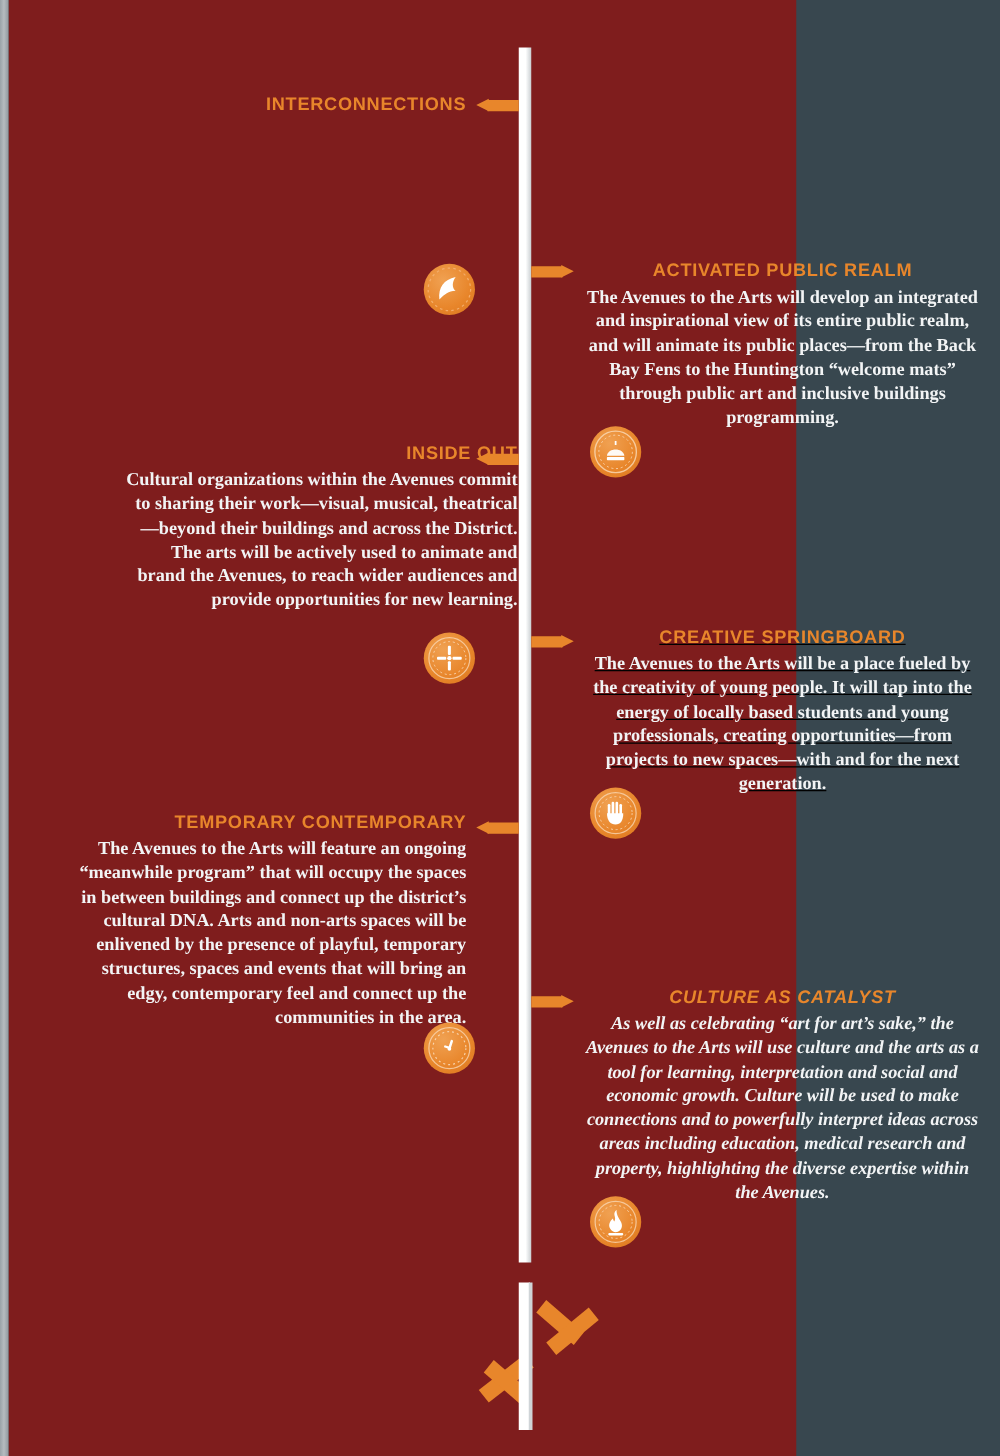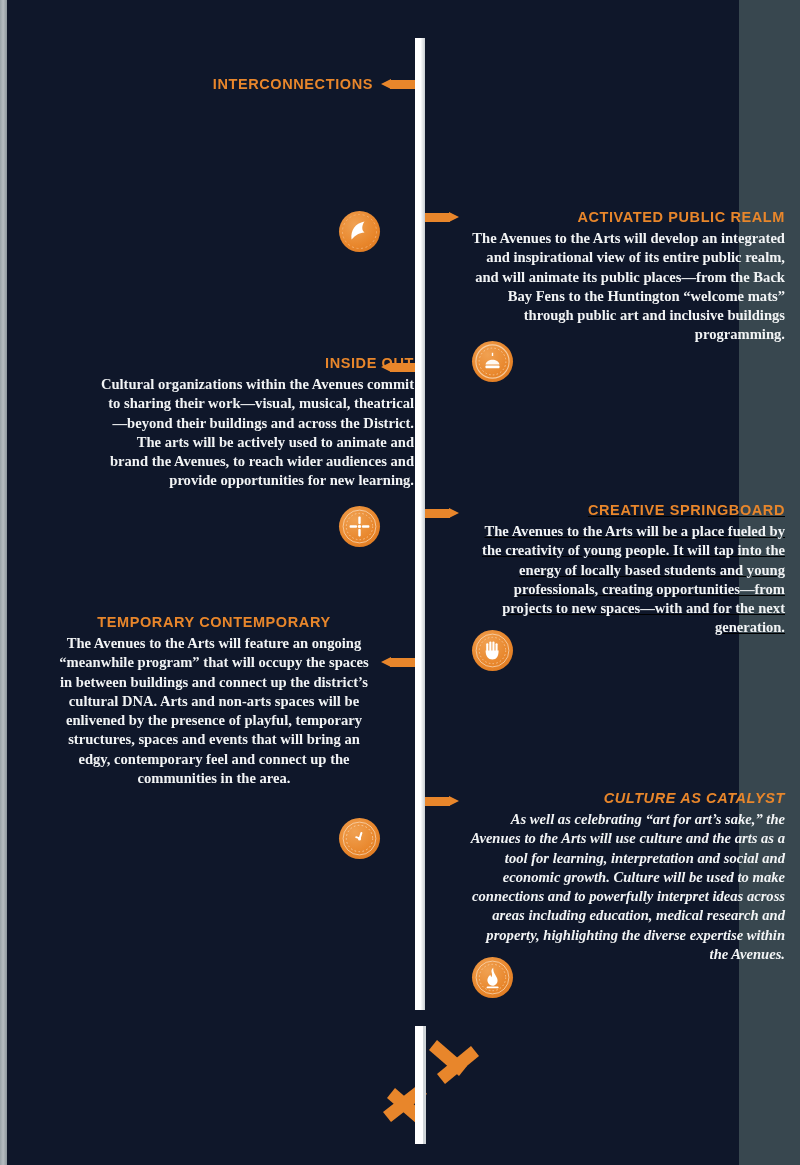--- a/index.html
+++ b/index.html
@@ -20,22 +20,22 @@
   .page-edge {
     position: absolute;
     left: 0; top: 0;
     width: 7px; height: 1165px;
     background: linear-gradient(to right, #9aa3a8 0%, #b6bcc0 45%, #8e979d 100%);
   }
 
   .canvas {
     position: absolute;
     left: 7px; top: 0;
-    width: 732px; height: 1165px;
-    background: #0f172a;
+    width: 630px; height: 1165px;
+    background: #7f1d1d;
   }
 
   
   .spine {
     position: absolute;
     left: 408px;
     top: 38px;
     width: 10px;
     height: 972px;
     background: linear-gradient(to right, #ffffff 0%, #ffffff 55%, #c9ced1 100%);
@@ -68,21 +68,21 @@
   }
   .arrow.left .head  { left: 0px;  border-right: 10px solid #e8862b; }
   .arrow.right .head { right: 0px; border-left: 10px solid #e8862b; }
 
   
   .block {
     position: absolute;
     width: 318px;
   }
   .block.left  { left: 48px;  text-align: right; }
-  .block.right { left: 460px; text-align: right;  }
+  .block.right { left: 460px; text-align: center;  }
 
   .block-title {
     font-family: "Liberation Sans", sans-serif;
     font-weight: bold;
     font-size: 14.5px;
     letter-spacing: 0.6px;
     color: #e8862b;
     line-height: 17px;
     margin: 0 0 3px 0;
   }
@@ -193,21 +193,21 @@
       <rect x="20.4" y="11.4" width="2.1" height="10.2" rx="1" fill="#ffffff"></rect>
       <rect x="23.5" y="13.2" width="2.1" height="8.4" rx="1" fill="#ffffff"></rect>
       <path d="M13.6 20.6 C13.6 26.6 16.4 29.6 20.4 29.6 C24.4 29.6 26.6 26.6 26.6 20.6 Z" fill="#ffffff"></path>
     </svg>
   </div>
 
   <div class="arrow left" style="top:657px;">
     <div class="head"></div>
     <div class="shaft"></div>
   </div>
-  <div class="block left" style="top:614px;text-align:center;">
+  <div class="block left" style="top:650px;">
     <p class="block-title">TEMPORARY CONTEMPORARY</p>
     <p class="block-body">The Avenues to the Arts will feature an ongoing “meanwhile program” that will occupy the spaces in between buildings and connect up the district’s cultural DNA. Arts and non-arts spaces will be enlivened by the presence of playful, temporary structures, spaces and events that will bring an edgy, contemporary feel and connect up the communities in the area.</p>
   </div>
   <div class="badge" style="left:332px; top:818px;">
     <svg viewBox="0 0 41 41" aria-hidden="true">
       <circle cx="20.5" cy="20.5" r="16.4" fill="none" stroke="#fbe0c2" stroke-width="1" opacity="0.7"></circle>
       <circle cx="20.5" cy="20.5" r="13.2" fill="none" stroke="#fbe0c2" stroke-width="0.9" stroke-dasharray="1.6 2.4" opacity="0.85"></circle>
       <rect x="19.6" y="13.6" width="2" height="7.8" rx="1" fill="#ffffff" transform="rotate(18 20.5 20.5)"></rect>
       <rect x="19.8" y="16.0" width="1.8" height="5.4" rx="0.9" fill="#ffffff" transform="rotate(-72 20.5 20.5)"></rect>
       <circle cx="20.5" cy="21" r="1.5" fill="#ffffff"></circle>

